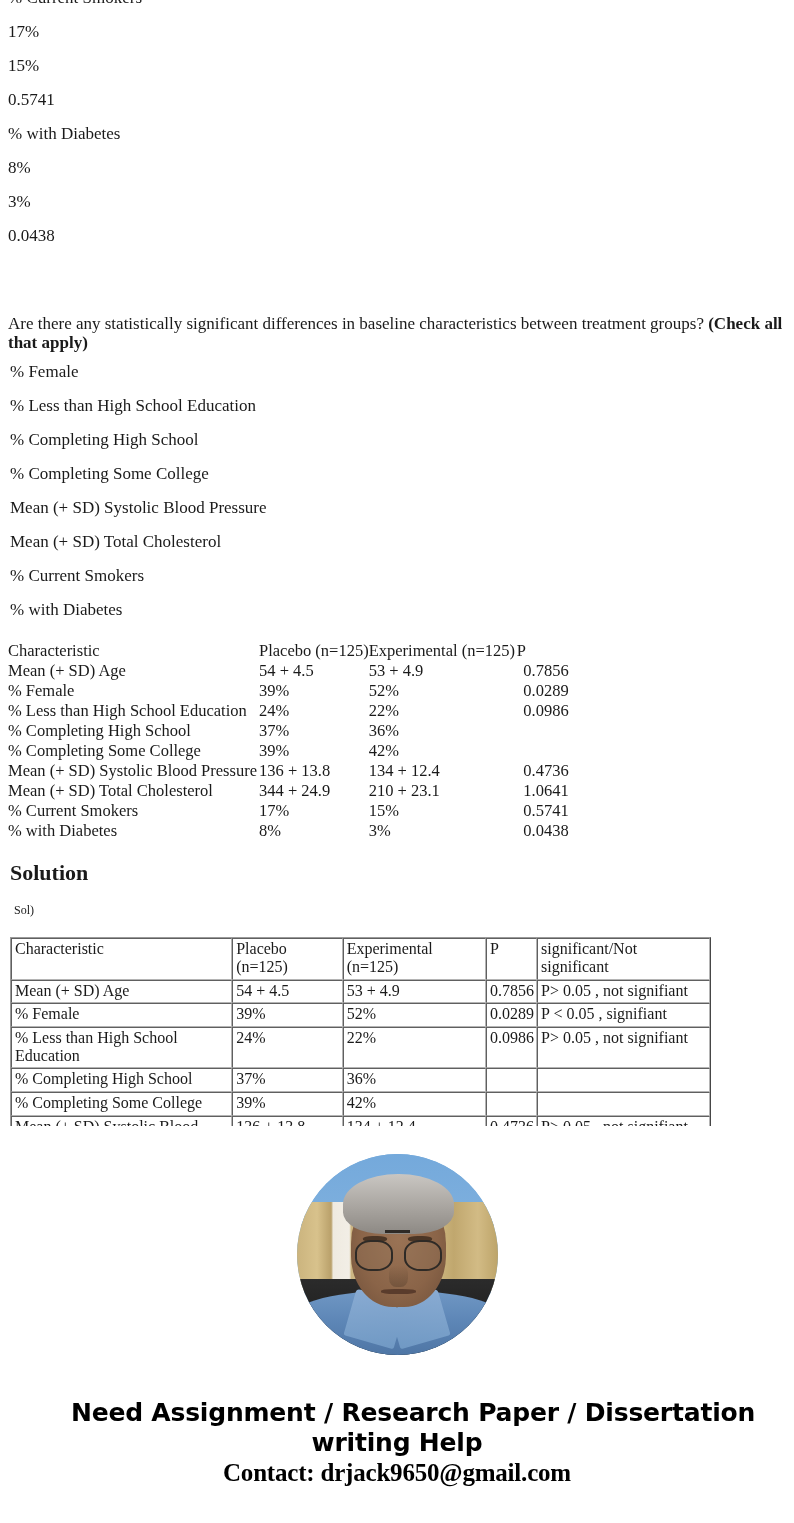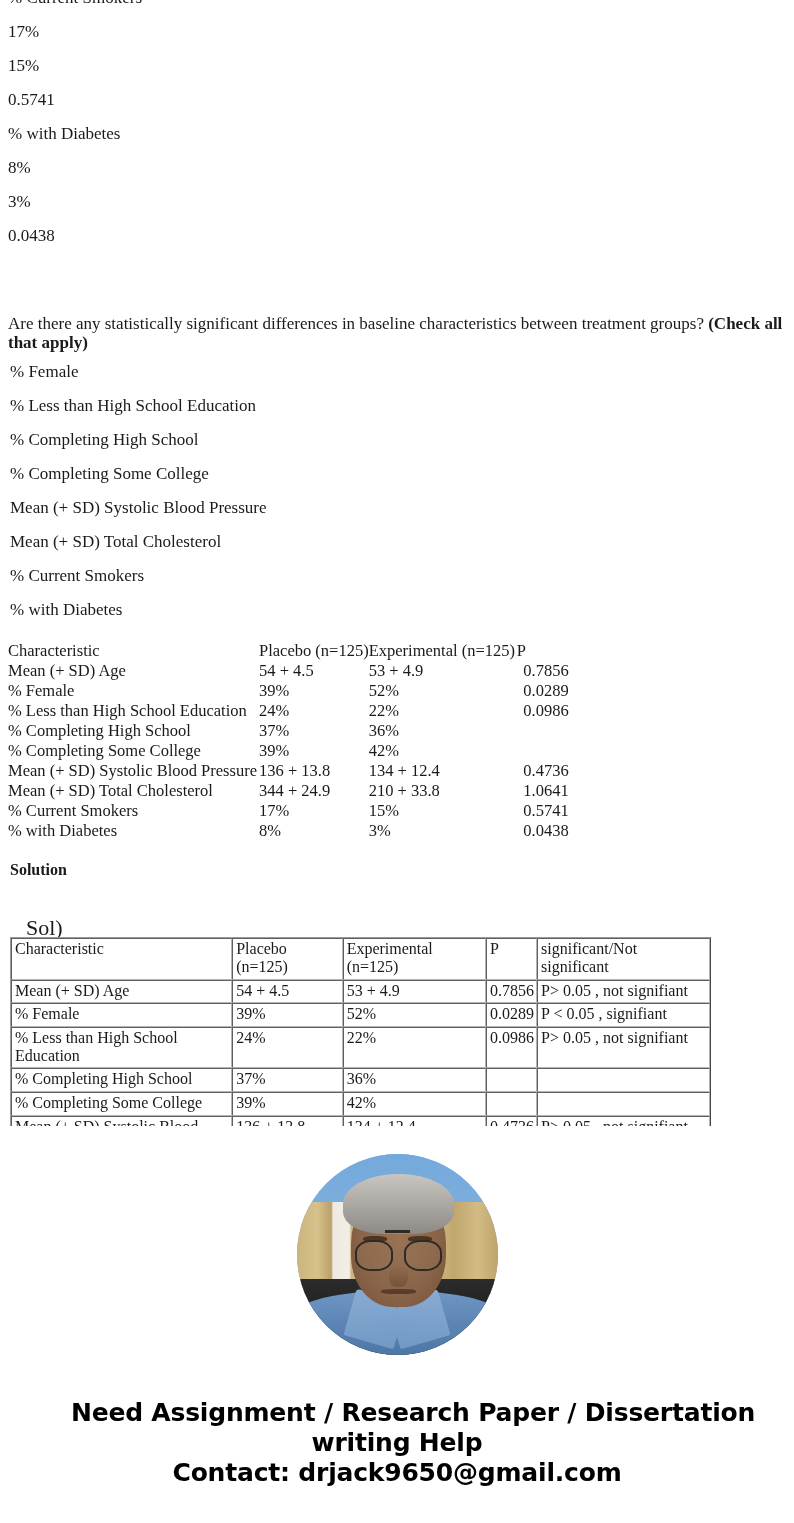--- a/index.html
+++ b/index.html
@@ -81,30 +81,30 @@
   .plain-table td.c2 { width: 148px; }
   .plain-table td.c3 { width: 52px; text-align: right; }
   .plain-table tr.head td.c3 { text-align: left; }
 
   
   .solution-heading {
     position: absolute;
     left: 10px;
     top: 861px;
     margin: 0;
-    font-size: 16px;
+    font-size: 22px;
     font-weight: bold;
     line-height: 1.1;
   }
   .sol-line {
     position: absolute;
     left: 10px;
     top: 900px;
-    margin: 16px;
-    font-size: 22px;
+    margin: 4px;
+    font-size: 12px;
     line-height: 1.1;
   }
 
   
   .bordered-wrap {
     position: absolute;
     left: 10px;
     top: 937px;
     width: 704px;
     height: 189px;
@@ -233,21 +233,21 @@
     text-align: center;
     font-family: "DejaVu Sans", "Liberation Sans", sans-serif;
     font-weight: bold;
     font-size: 25px;
     line-height: 1.2;
     color: #000000;
     letter-spacing: -0.2px;
   }
   .footer .l1 { display: block; margin-left: 32px; }
   .footer .l2 { display: block; }
-  .footer .l3 { display: block; }
+  .footer .l3 { display: block; font-family: Liberation Serif, serif; }
 </style>
 </head>
 <body>
 
 <div class="page">
 
   <div class="flow">
     <p class="para">% Current Smokers</p>
     <p class="para">17%</p>
     <p class="para">15%</p>
@@ -311,21 +311,21 @@
       </tr>
       <tr>
         <td class="c0">Mean (+ SD) Systolic Blood Pressure</td>
         <td class="c1">136 + 13.8</td>
         <td class="c2">134 + 12.4</td>
         <td class="c3">0.4736</td>
       </tr>
       <tr>
         <td class="c0">Mean (+ SD) Total Cholesterol</td>
         <td class="c1">344 + 24.9</td>
-        <td class="c2">210 + 33.8</td>
+        <td class="c2">210 + 23.1</td>
         <td class="c3">1.0641</td>
       </tr>
       <tr>
         <td class="c0">% Current Smokers</td>
         <td class="c1">17%</td>
         <td class="c2">15%</td>
         <td class="c3">0.5741</td>
       </tr>
       <tr>
         <td class="c0">% with Diabetes</td>

